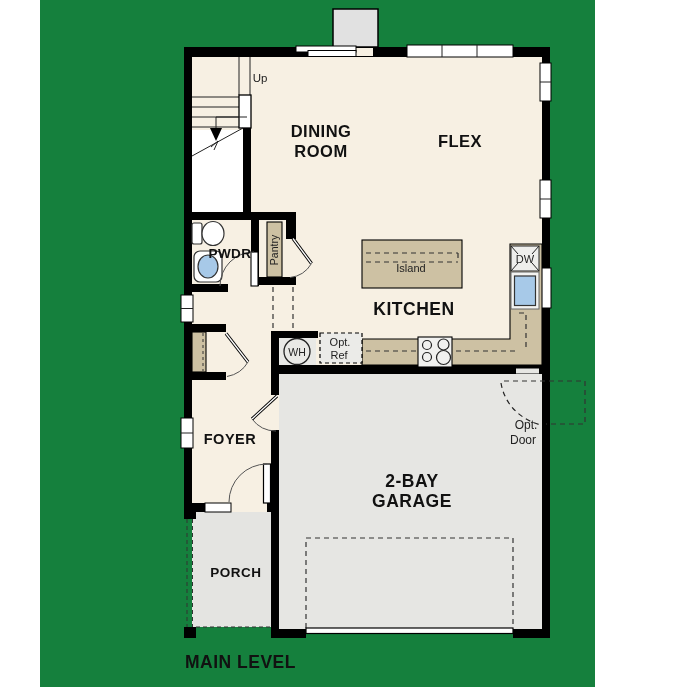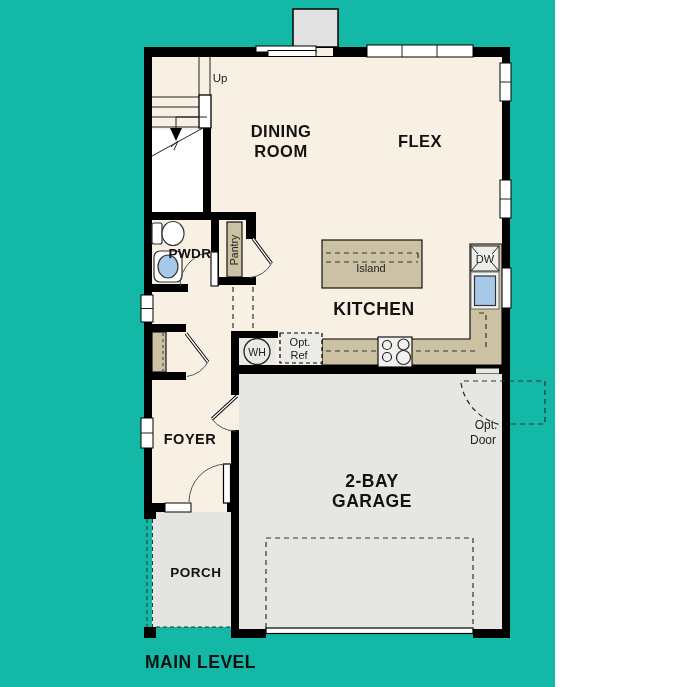--- a/index.html
+++ b/index.html
@@ -1,16 +1,16 @@
 <!DOCTYPE html>
 <html><head>
 <meta charset="utf-8">
 <style>
   html,body { margin:0; padding:0; background:#ffffff; }
-  .stage { width:555px; height:687px; position:relative; background:#14b8a6; }
+  .stage { width:555px; height:687px; position:relative; background:#15803d;margin-left:40px; }
   svg text { font-family:"Liberation Sans", sans-serif; fill:#111; }
   .room-label   { font-weight:bold; text-anchor:middle; letter-spacing:0.5px; }
   .small-label  { text-anchor:middle; fill:#222; }
   .title-label  { font-weight:bold; letter-spacing:0.5px; }
   .wall   { fill:#000000; }
   .floor  { fill:#f7f0e3; }
   .gfloor { fill:#e6e6e3; }
   .pfloor { fill:#e4e4e1; }
   .tan    { fill:#cdc1a3; stroke:#000; stroke-width:1.1; }
   .winrect{ fill:#ffffff; stroke:#000; stroke-width:1; }

